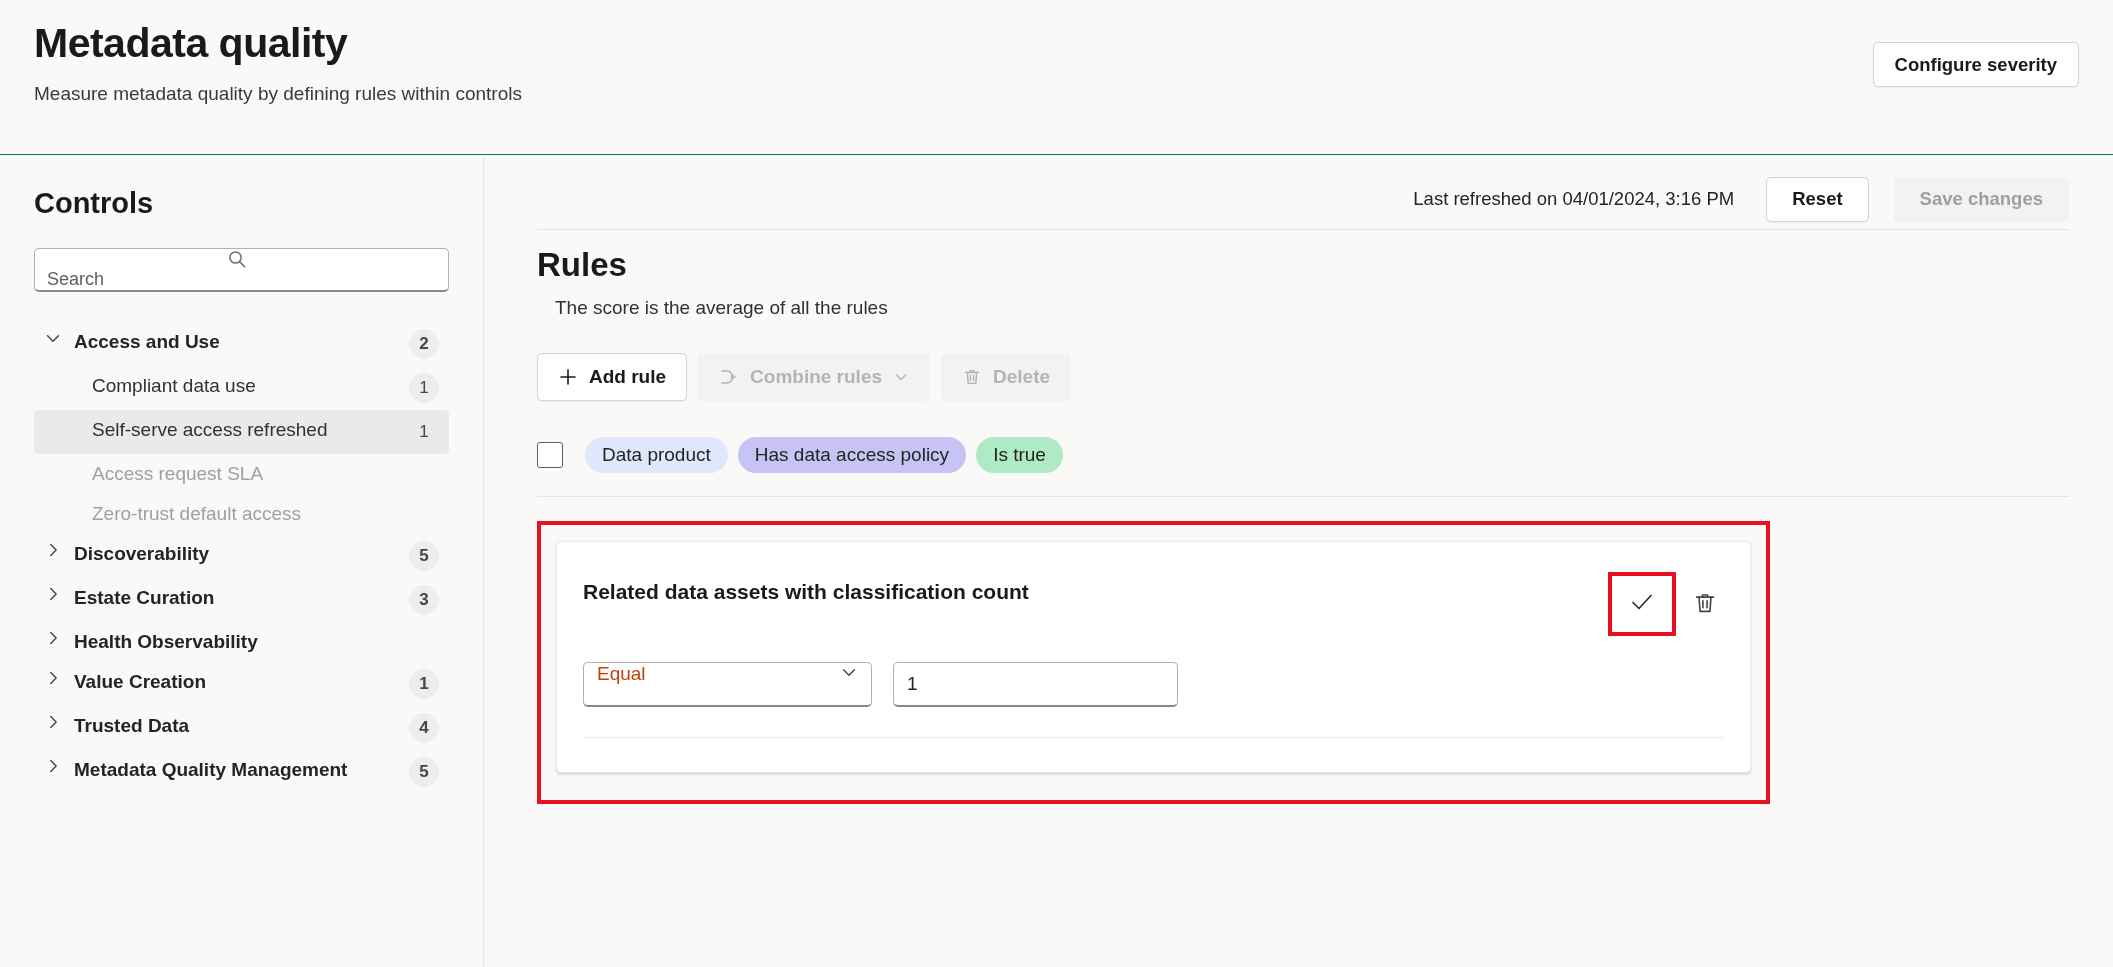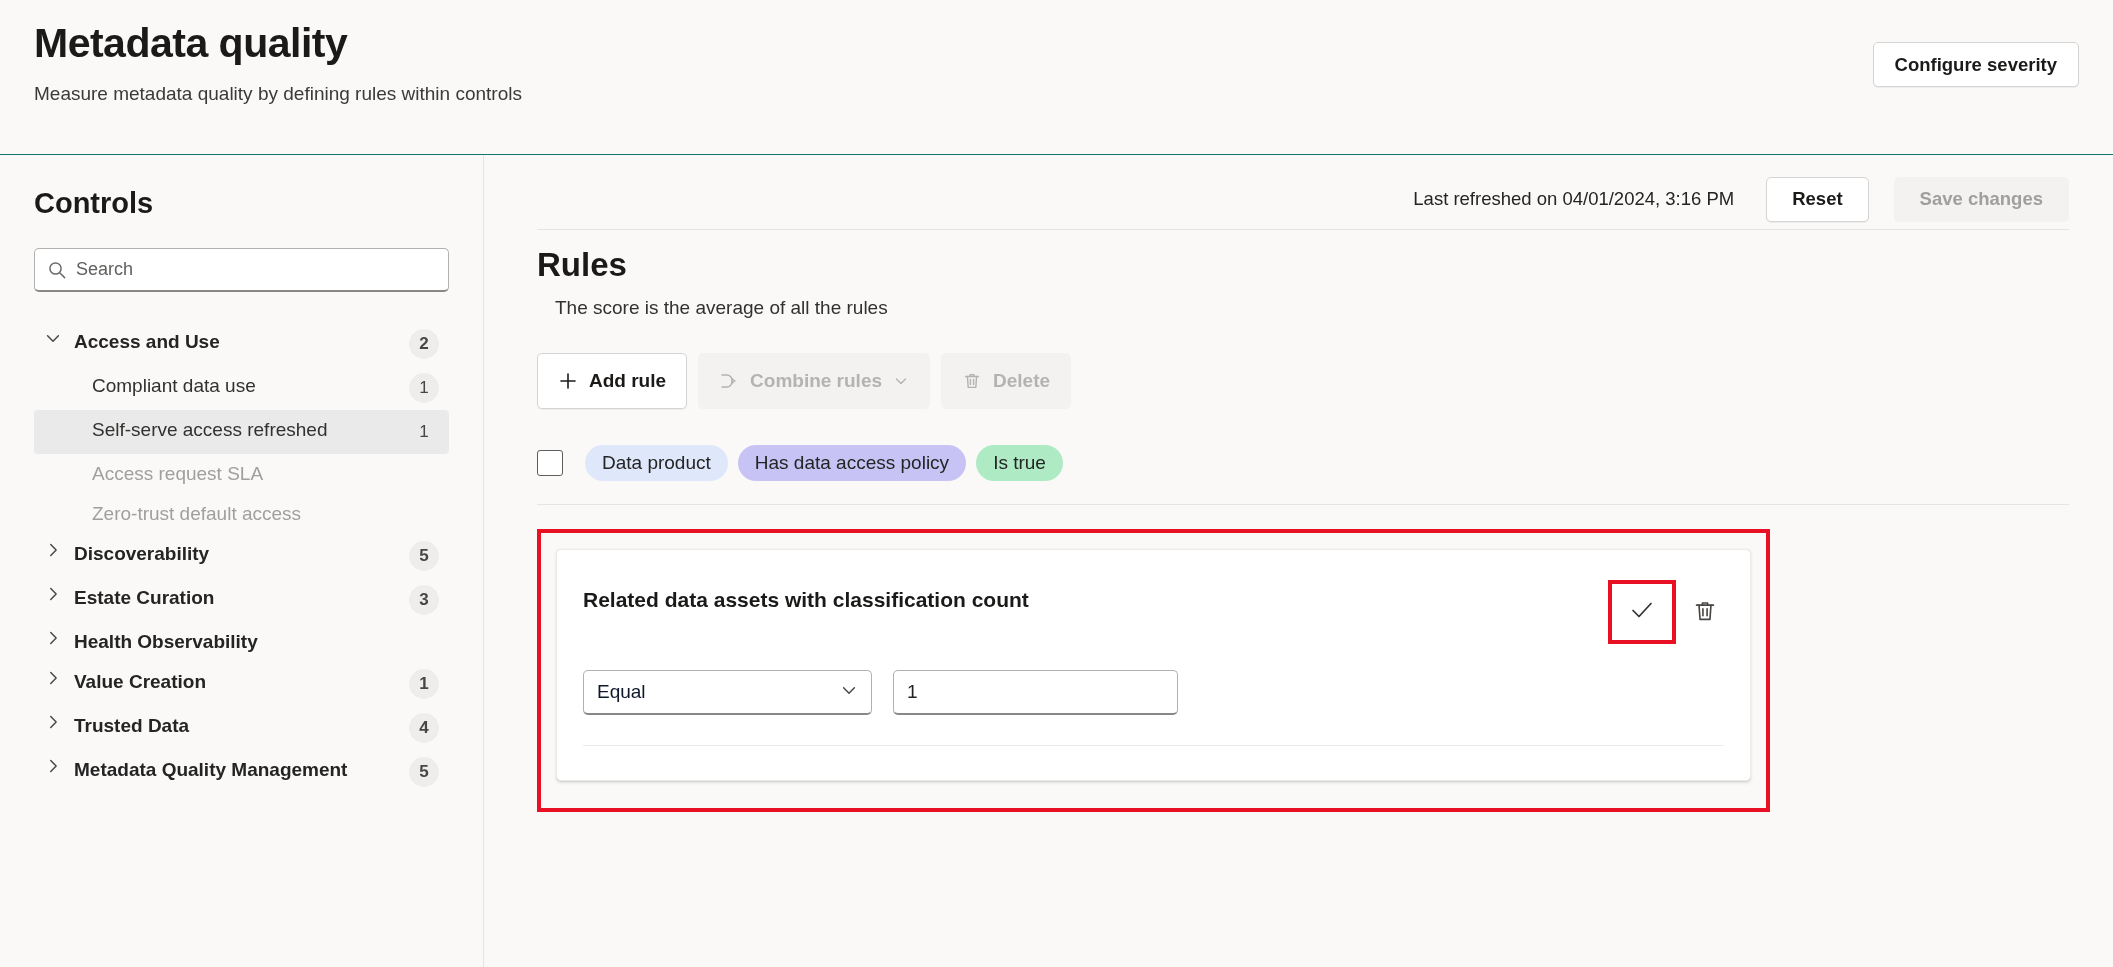--- a/index.html
+++ b/index.html
@@ -72,20 +72,21 @@
     position: relative;
     height: 44px;
     background: #ffffff;
     border: 1px solid #b3b0ad;
     border-bottom: 2px solid #8a8886;
     border-radius: 5px;
     display: flex;
     align-items: center;
     padding: 0 12px;
     margin-bottom: 30px;
+    flex-direction: column;
   }
   .search-icon { width: 20px; height: 20px; flex: 0 0 20px; margin-right: 9px; opacity: .8; }
   .search-input {
     border: none; outline: none; background: transparent;
     font-family: "Liberation Sans", sans-serif;
     font-size: 18px; color: #242424; width: 100%;
   }
   .search-input::placeholder { color: #61605e; }
 
   .tree { list-style: none; }
@@ -159,21 +160,21 @@
     cursor: default;
     margin-left: 9px;
   }
 
   .rules-head { padding-top: 16px; border-top: 1px solid #e6e5e4; margin-top: 0; }
   .rules-title { font-size: 33px; font-weight: 700; color: #1b1a19; }
   .rules-sub { margin-top: 13px; font-size: 19px; color: #323130; margin-left: 18px; }
 
   .action-row { display: flex; gap: 11px; margin-top: 34px; }
   .act-btn {
-    height: 56px;
+    height: 48px;
     padding: 0 20px;
     border-radius: 5px;
     display: inline-flex;
     align-items: center;
     gap: 11px;
     font-family: "Liberation Sans", sans-serif;
     font-size: 19px;
     font-weight: 700;
     cursor: pointer;
   }
@@ -263,23 +264,23 @@
     cursor: pointer;
     background: transparent; border: none;
   }
   .rule-inputs { display: flex; gap: 21px; margin-top: 26px; }
   .select-field {
     width: 289px; height: 45px;
     background: #ffffff;
     border: 1px solid #b3b0ad;
     border-bottom: 2px solid #8a8886;
     border-radius: 5px;
-    display: flex; align-items: center;
+    display: flex; align-items: flex-start;
     padding: 0 13px;
-    font-size: 19px; color: #0f172a;
+    font-size: 19px; color: #c2410c;
     cursor: pointer;
   }
   .select-field .val { flex: 1 1 auto; }
   .text-field {
     width: 285px; height: 45px;
     background: #ffffff;
     border: 1px solid #b3b0ad;
     border-bottom: 2px solid #8a8886;
     border-radius: 5px;
     padding: 0 13px;

